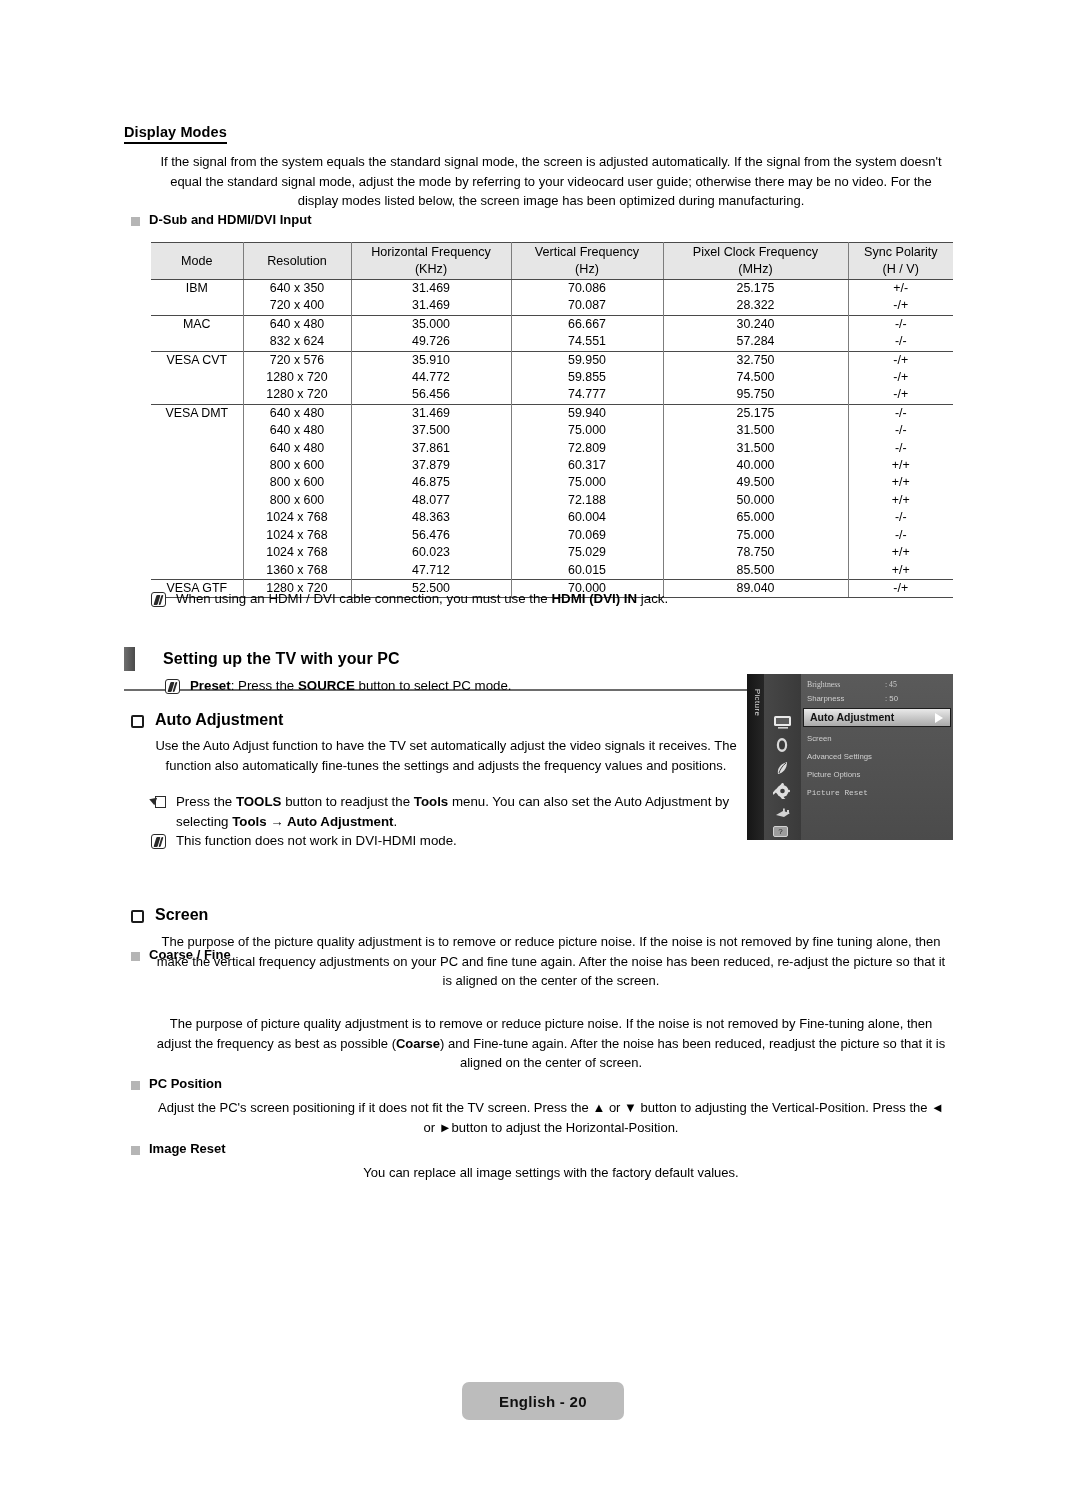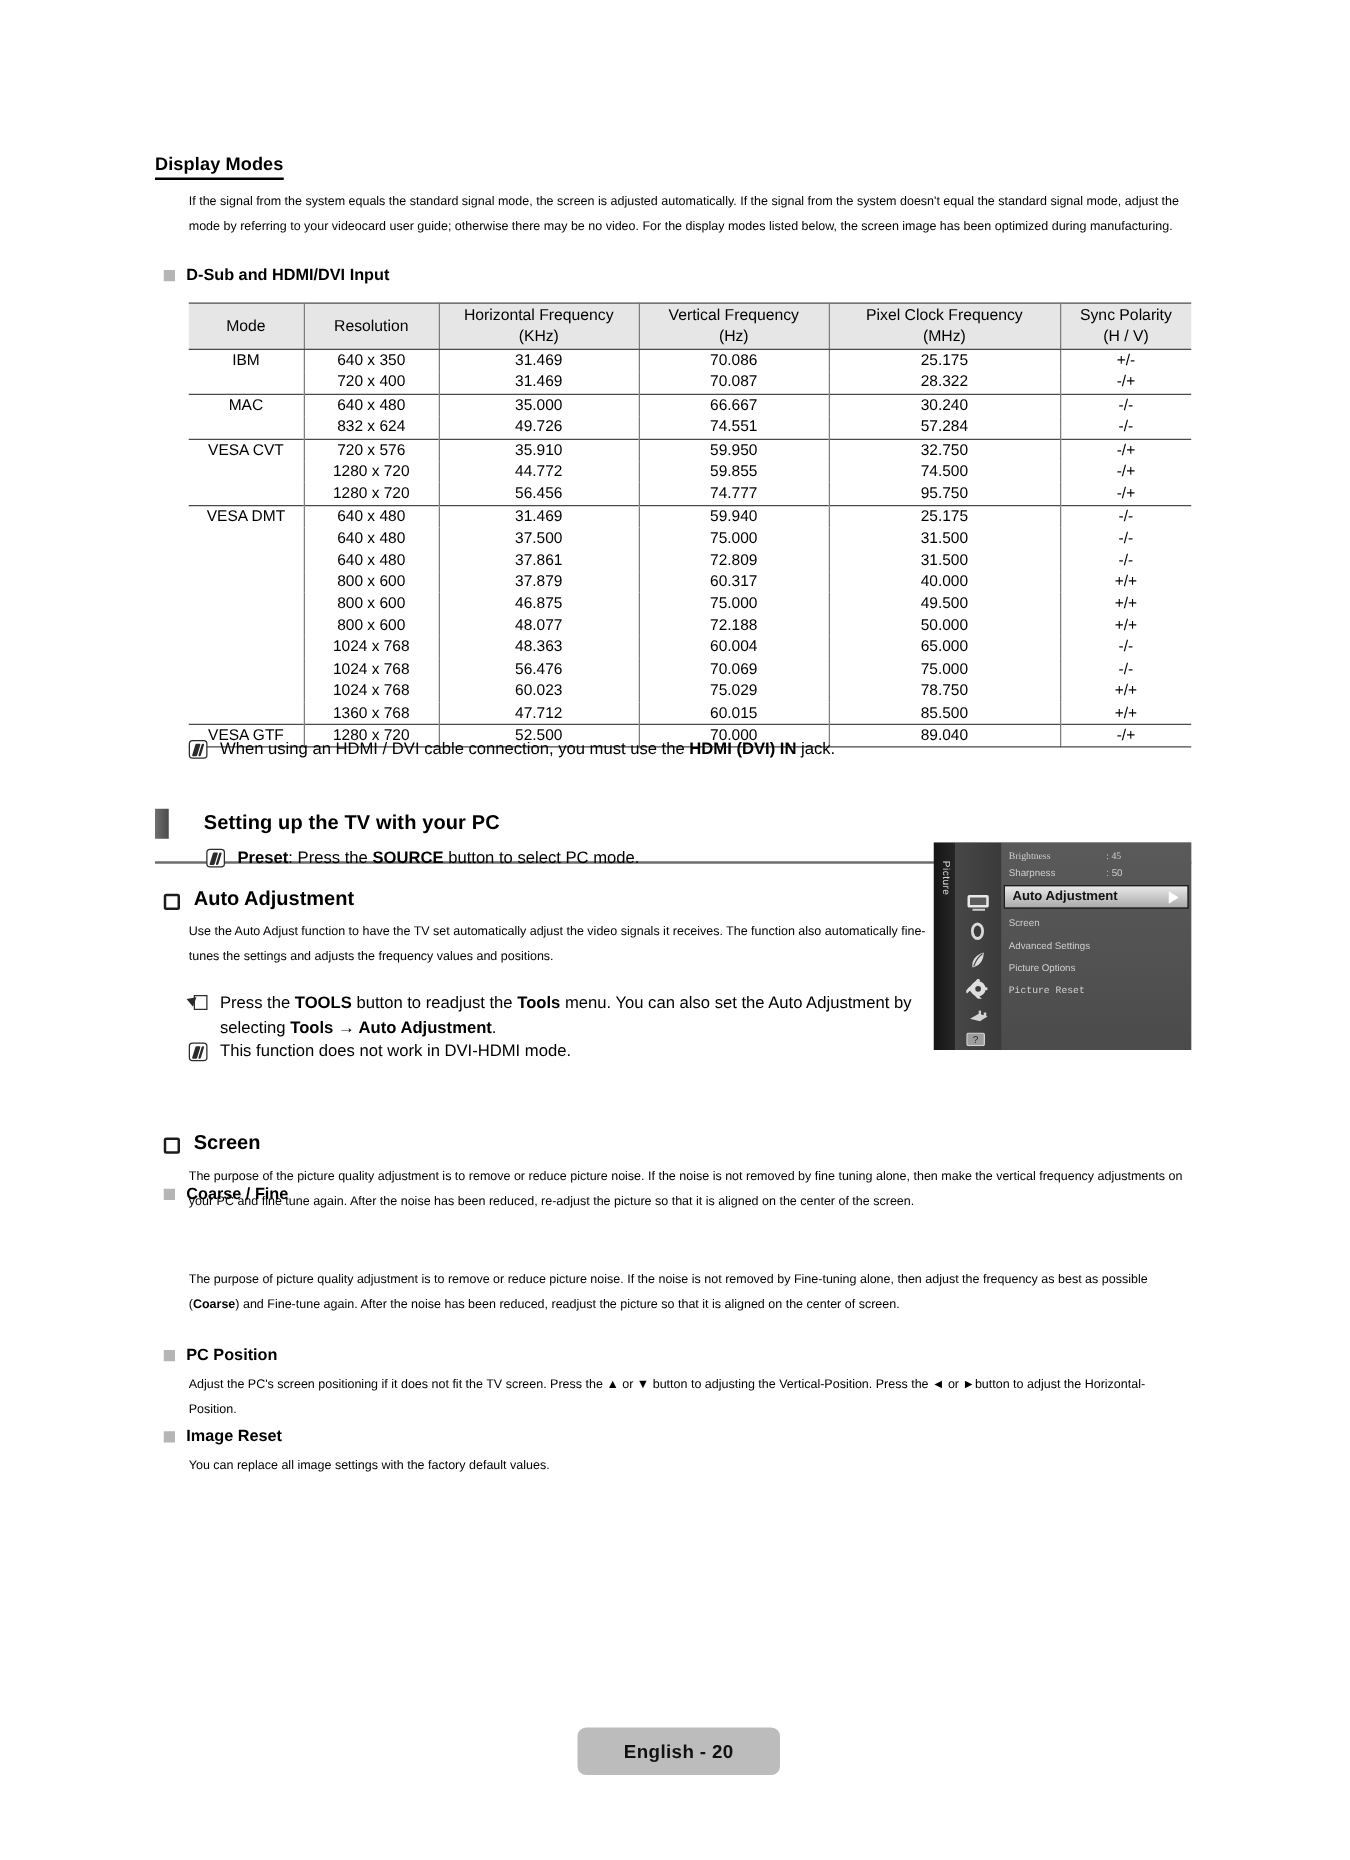--- a/index.html
+++ b/index.html
@@ -11,23 +11,23 @@
     font-family: "Liberation Sans", sans-serif;
     color: #000000;
     position: relative;
     overflow: hidden;
   }
 
   .page { position: absolute; left: 0; top: 0; width: 1080px; height: 1076px; }
 
   
   .body-text {
-    font-size: 10px;
+    font-size: 13px;
     line-height: 19.5px;
-    text-align: left;
+    text-align: center;
   }
   b, .b { font-weight: bold; }
 
   
   .sec-title {
     position: absolute;
     left: 124px;
     top: 124px;
     font-size: 14.5px;
     font-weight: bold;
@@ -41,21 +41,21 @@
     position: absolute;
     left: 151px;
     top: 152px;
     width: 800px;
   }
 
   
   .sq-head {
     position: absolute;
     display: flex;
-    align-items: flex-start;
+    align-items: center;
     gap: 9px;
     font-size: 13px;
     font-weight: bold;
   }
   .sq-bullet {
     width: 9px; height: 9px;
     background: #b5b5b5;
     margin-top: 4px;
     flex: none;
   }

